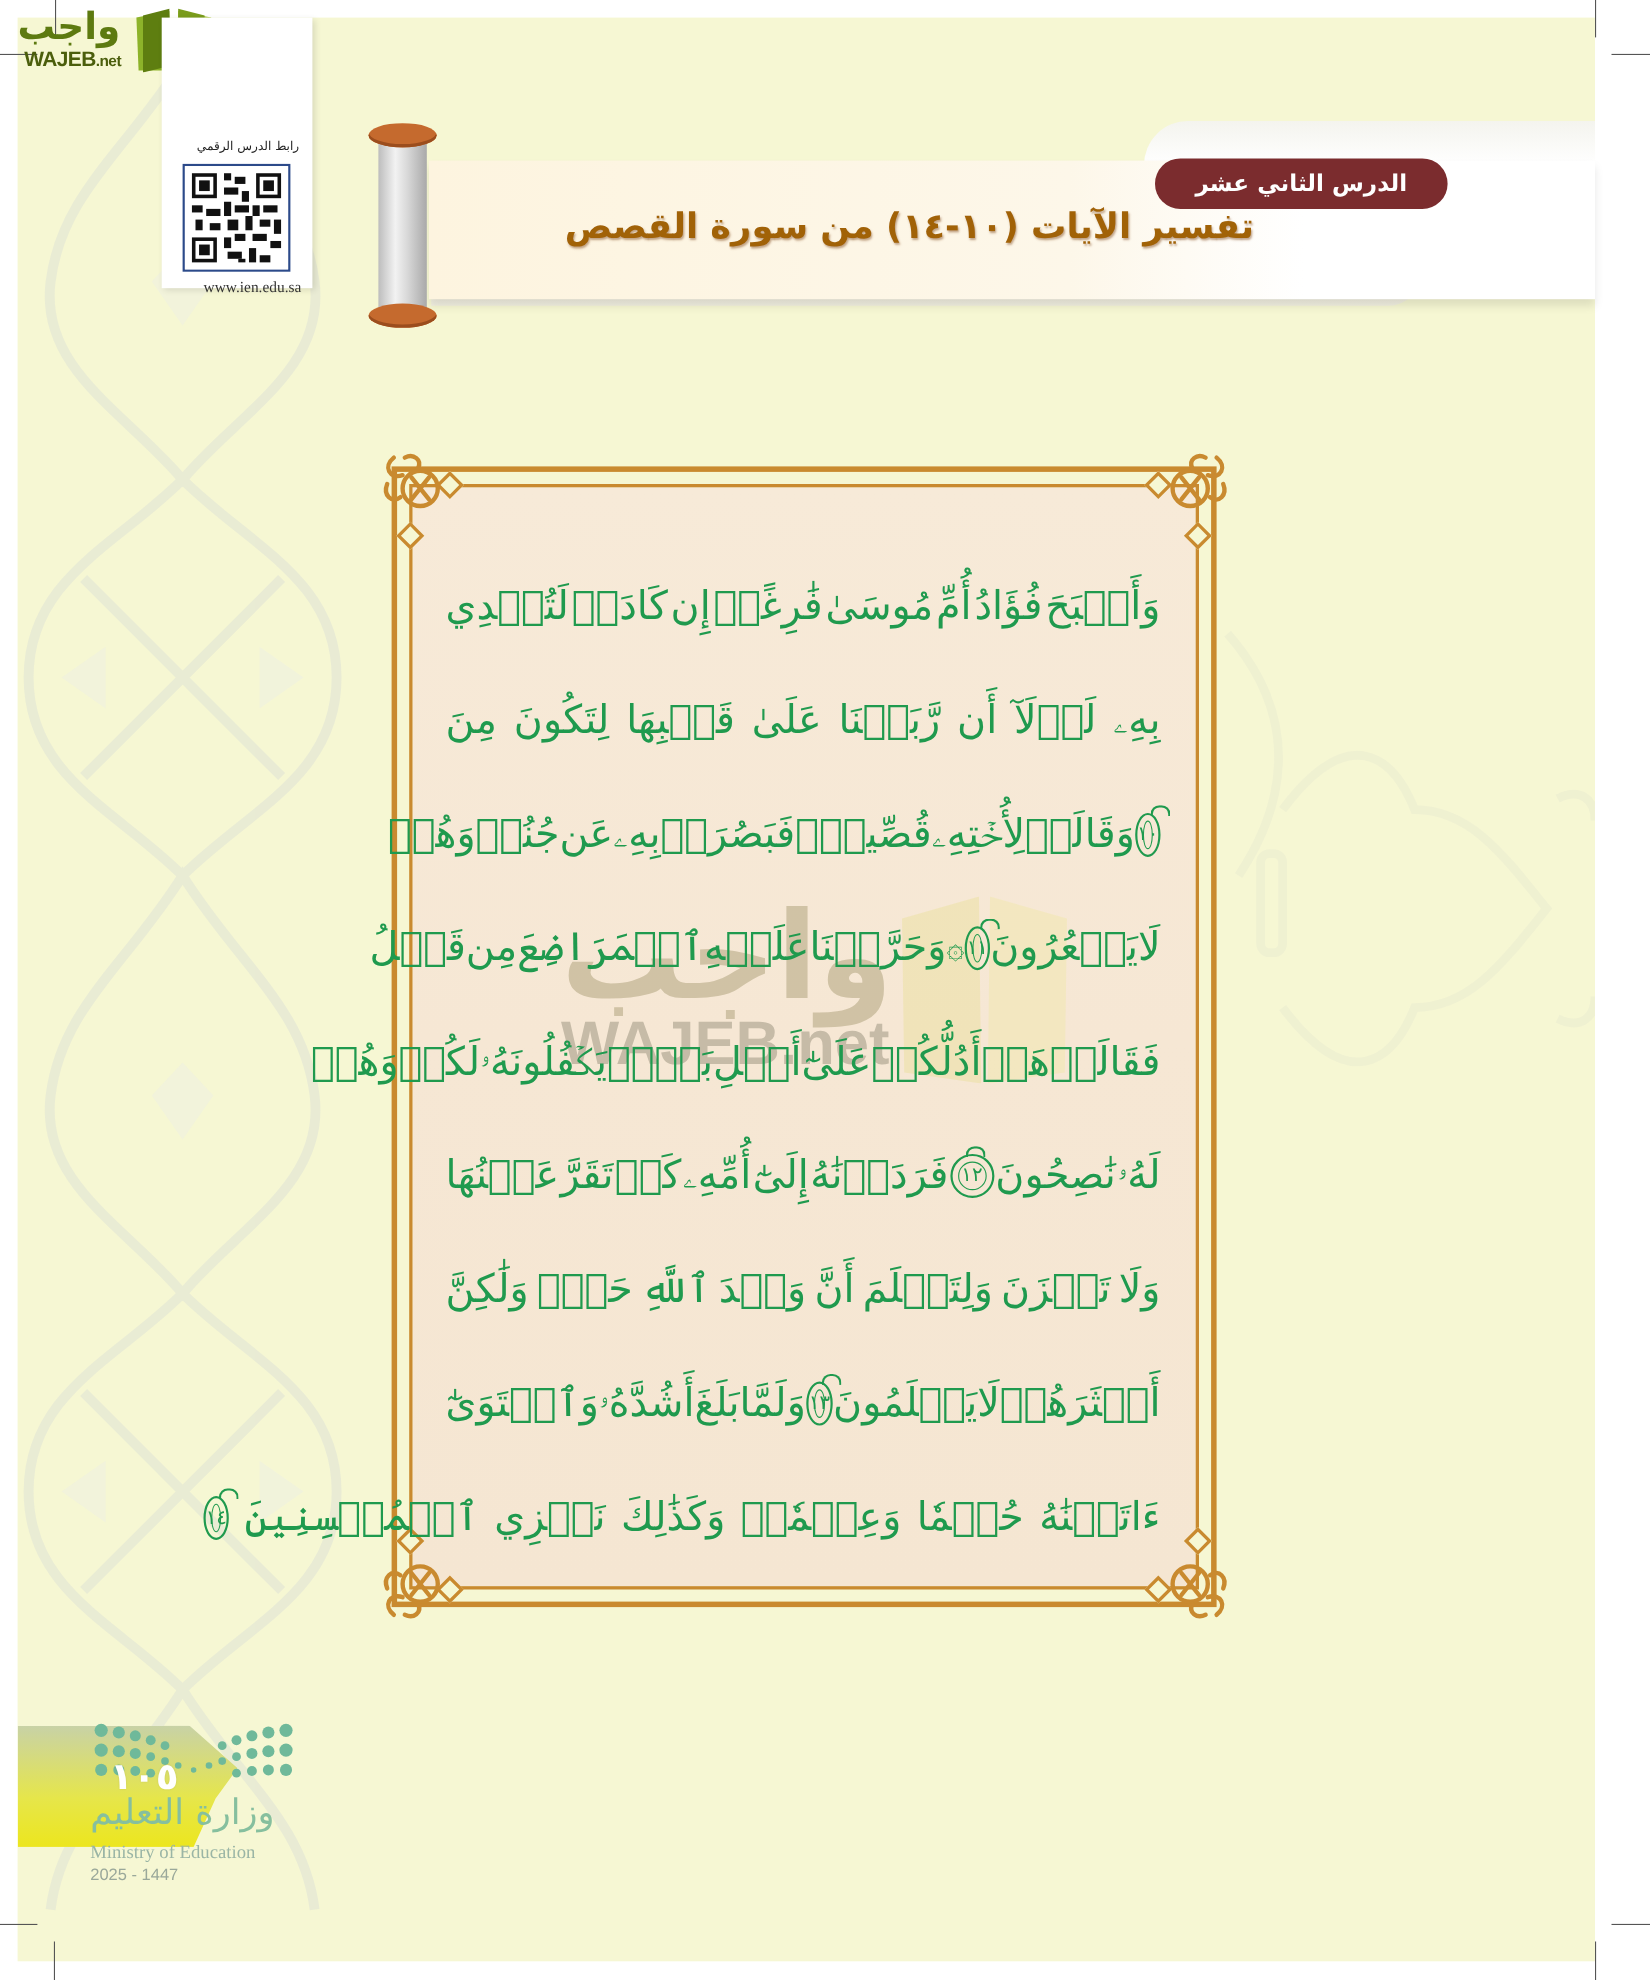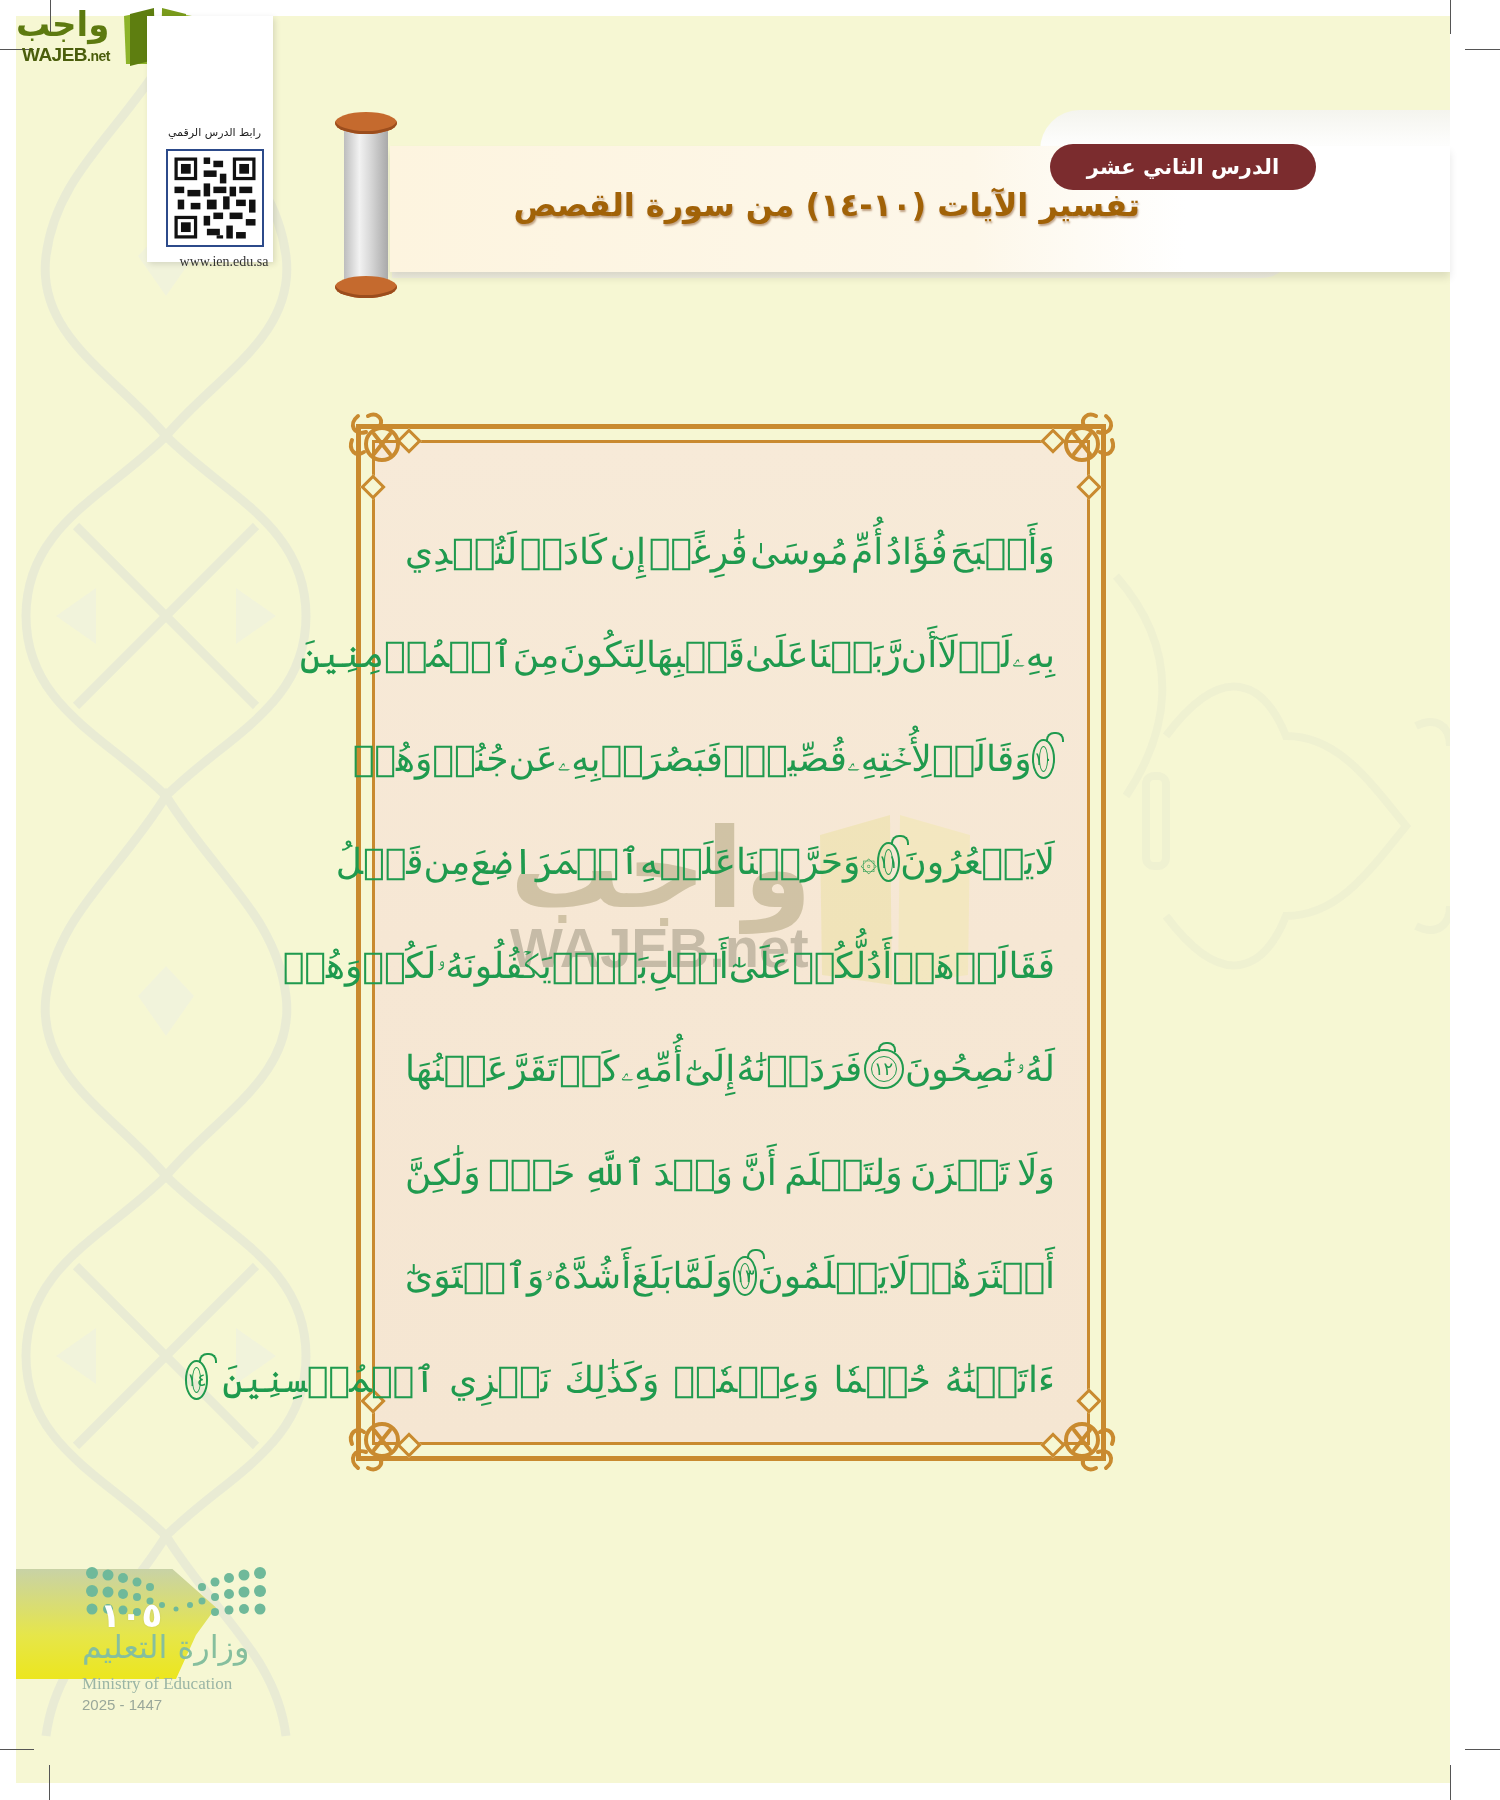--- a/index.html
+++ b/index.html
@@ -19,21 +19,21 @@
   .ornament { position:absolute; opacity:0.55; }
   
   .wajeb-logo { position:absolute; left:8px; top:4px; width:180px; height:64px; }
   .wajeb-ar { position:absolute; left:8px; top:0px; font-family:"DejaVu Sans", sans-serif; font-weight:bold; font-size:34px; color:#5d7a10; direction:rtl; }
   .wajeb-en { position:absolute; left:14px; top:40px; font-family:"Liberation Sans", sans-serif; font-weight:bold; font-size:19px; color:#4b5e0c; letter-spacing:-0.5px; }
   .wajeb-en small { font-size:14px; }
   .wajeb-book { position:absolute; left:112px; top:2px; width:76px; height:60px; }
 
   
   .qr-card {
-    position:absolute; left:147px; top:16px; width:126px; height:246px;
+    position:absolute; left:147px; top:16px; width:137px; height:246px;
     background:#ffffff; box-shadow:2px 2px 6px rgba(0,0,0,0.12);
   }
   .qr-label { position:absolute; right:12px; top:110px; font-size:11px; color:#222; direction:rtl; white-space:nowrap; }
   .qr-box { position:absolute; left:19px; top:133px; width:98px; height:98px; border:2px solid #2c4a8a; background:#fff; box-sizing:border-box; }
   .qr-url { position:absolute; left:0; right:0; top:238px; text-align:center; font-family:"Liberation Serif", serif; font-size:14px; color:#333;padding-left:28px; }
 
   
   .banner-shadow {
     position:absolute; left:392px; top:248px; width:900px; height:30px;
     background:linear-gradient(#e8e6d8,#f3f1e2); border-radius:0 0 30px 0;
@@ -303,21 +303,20 @@
   </div>
   <div class="verse-line">
     <span class="w">بِهِۦ</span>
     <span class="w">لَوۡلَآ</span>
     <span class="w">أَن</span>
     <span class="w">رَّبَطۡنَا</span>
     <span class="w">عَلَىٰ</span>
     <span class="w">قَلۡبِهَا</span>
     <span class="w">لِتَكُونَ</span>
     <span class="w">مِنَ</span>
-    <span class="w">ٱلۡمُؤۡمِنِينَ</span>
   </div>
   <div class="verse-line">
     <span class="ayah">١٠</span>
     <span class="w">وَقَالَتۡ</span>
     <span class="w">لِأُخۡتِهِۦ</span>
     <span class="w">قُصِّيهِۖ</span>
     <span class="w">فَبَصُرَتۡ</span>
     <span class="w">بِهِۦ</span>
     <span class="w">عَن</span>
     <span class="w">جُنُبٖ</span>

